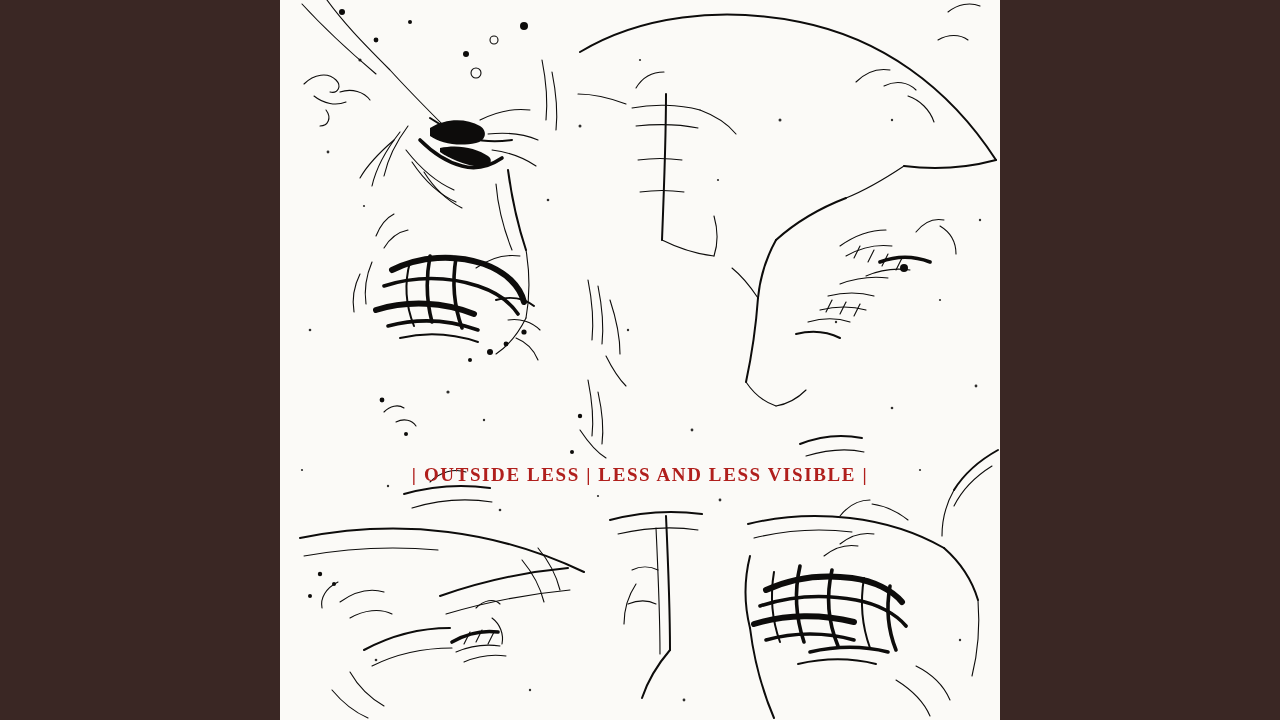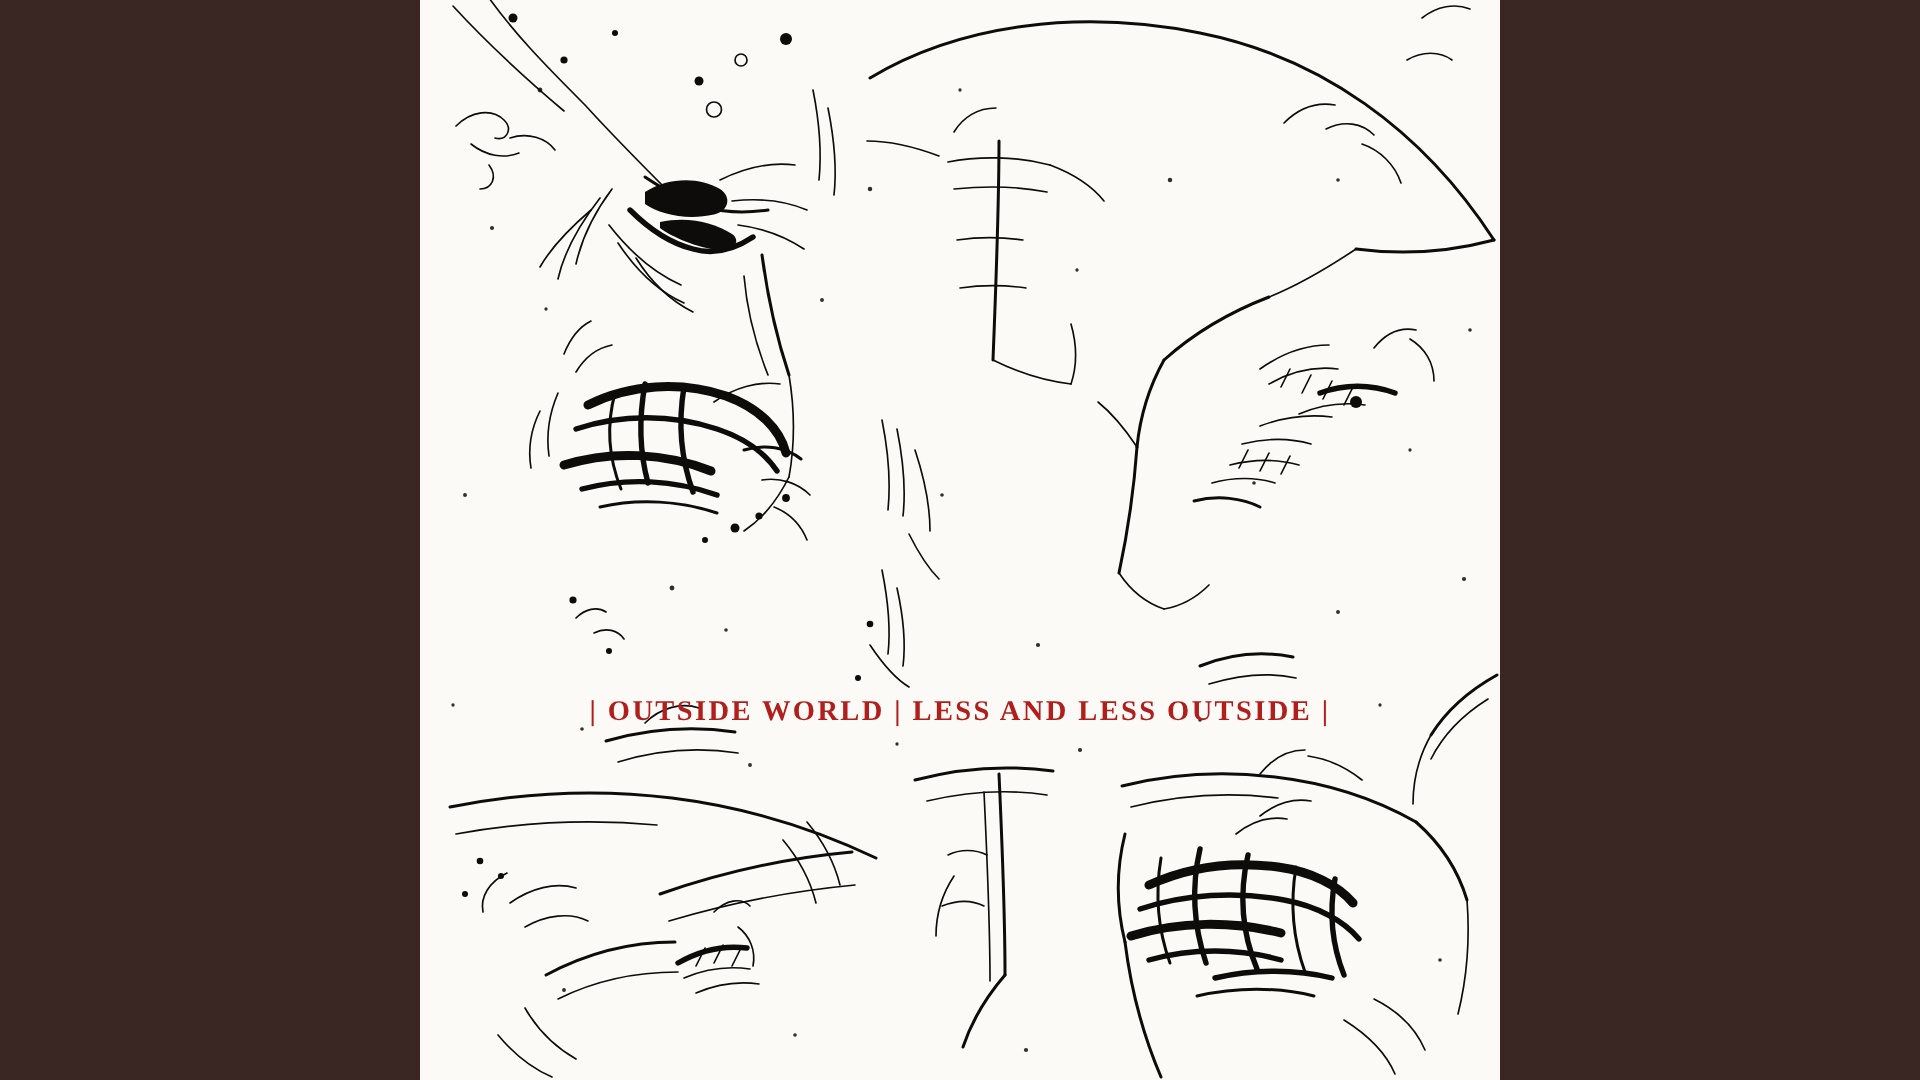--- a/index.html
+++ b/index.html
@@ -323,17 +323,17 @@
         <circle class="blob" cx="612" cy="120" r="1.2"></circle>
         <circle class="blob" cx="80" cy="60" r="1.6"></circle>
         <circle class="blob" cx="30" cy="330" r="1.3"></circle>
         <circle class="blob" cx="22" cy="470" r="1.1"></circle>
         <circle class="blob" cx="700" cy="220" r="1.2"></circle>
         <circle class="blob" cx="360" cy="60" r="1.1"></circle>
       </g>
     </svg>
 
     <div id="title-band">
-      <div id="title-text" style="color: rgb(176, 31, 28);">|  OUTSIDE  WORLD  |  LESS  AND  LESS  OUTSIDE  |</div>
+      <div id="title-text" style="color: rgb(176, 31, 28);">|  OUTSIDE  LESS  |  LESS  AND  LESS  VISIBLE  |</div>
     </div>
 
   </div>
 </div>
 
 </body></html>

